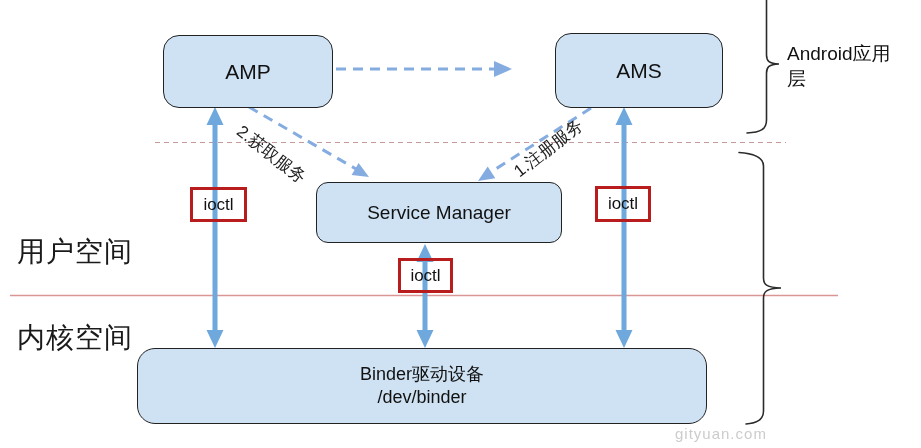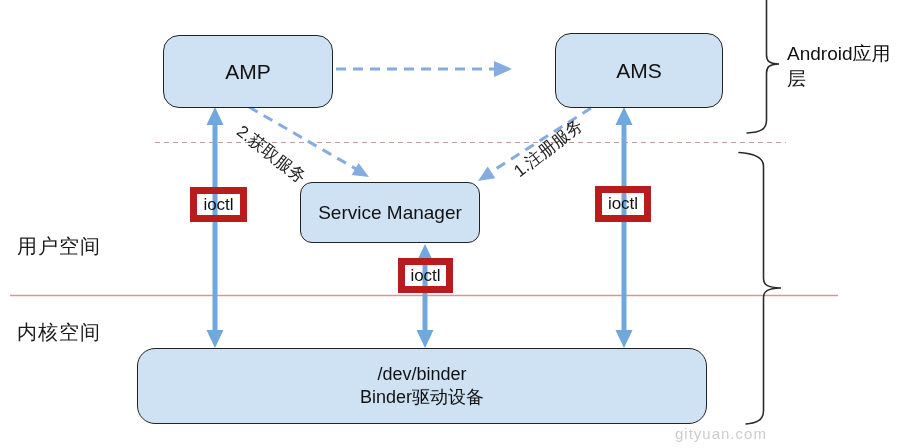--- a/index.html
+++ b/index.html
@@ -10,24 +10,24 @@
   #wires{position:absolute;left:0;top:0;width:921px;height:448px;z-index:1;}
   .abs{position:absolute;z-index:2;}
   .node{
     background:#cfe2f3;border:1.5px solid #222222;display:flex;align-items:center;justify-content:center;
     box-sizing:border-box;color:#111;text-align:center;
   }
   .node.big{border-radius:16px;font-size:21px;}
   .node.sm{border-radius:12px;font-size:19px;}
   .node.binder{border-radius:18px;font-size:18px;flex-direction:column;line-height:1.3;}
   .ioctl{
-    background:transparent;border:7px solid #b91c1c;display:flex;align-items:center;justify-content:center;
+    background:transparent;border:3px solid #b91c1c;display:flex;align-items:center;justify-content:center;
     box-sizing:border-box;font-size:17px;color:#111;
   }
-  .sideLabel{font-size:20px;color:#1a1a1a;letter-spacing:1px;white-space:nowrap;}
+  .sideLabel{font-size:28px;color:#1a1a1a;letter-spacing:1px;white-space:nowrap;}
   .layerLabel{font-size:19px;color:#111;line-height:1.3;width:106px;word-break:break-all;}
   .arrowLabel{font-size:17px;color:#1c1c1c;white-space:nowrap;}
   .rot-down{transform:rotate(38deg);transform-origin:0 0;}
   .rot-up{transform:rotate(-38deg);transform-origin:0 50%;}
   .watermark{font-size:15px;color:#cccccc;letter-spacing:1px;}
 </style>
 </head>
 <body>
 
 <div id="canvas">
@@ -75,27 +75,27 @@
   </svg>
 
   <div class="abs node big" style="left:163px;top:35px;width:170px;height:73px;">
     <span>AMP</span>
   </div>
 
   <div class="abs node big" style="left:515px;top:33px;width:168px;height:75px;margin-left:40px;">
     <span>AMS</span>
   </div>
 
-  <div class="abs node sm" style="left:300px;top:182px;width:180px;height:61px;">
+  <div class="abs node sm" style="left:316px;top:182px;width:246px;height:61px;">
     <span>Service Manager</span>
   </div>
 
   <div class="abs node binder" style="left:137px;top:348px;width:570px;height:76px;">
+    <span>Binder驱动设备</span>
     <span>/dev/binder</span>
-    <span>Binder驱动设备</span>
   </div>
 
   <div class="abs ioctl" style="left:190px;top:187px;width:57px;height:35px;">
     <span>ioctl</span>
   </div>
   <div class="abs ioctl" style="left:398px;top:258px;width:55px;height:35px;">
     <span>ioctl</span>
   </div>
   <div class="abs ioctl" style="left:595px;top:186px;width:56px;height:36px;">
     <span>ioctl</span>

